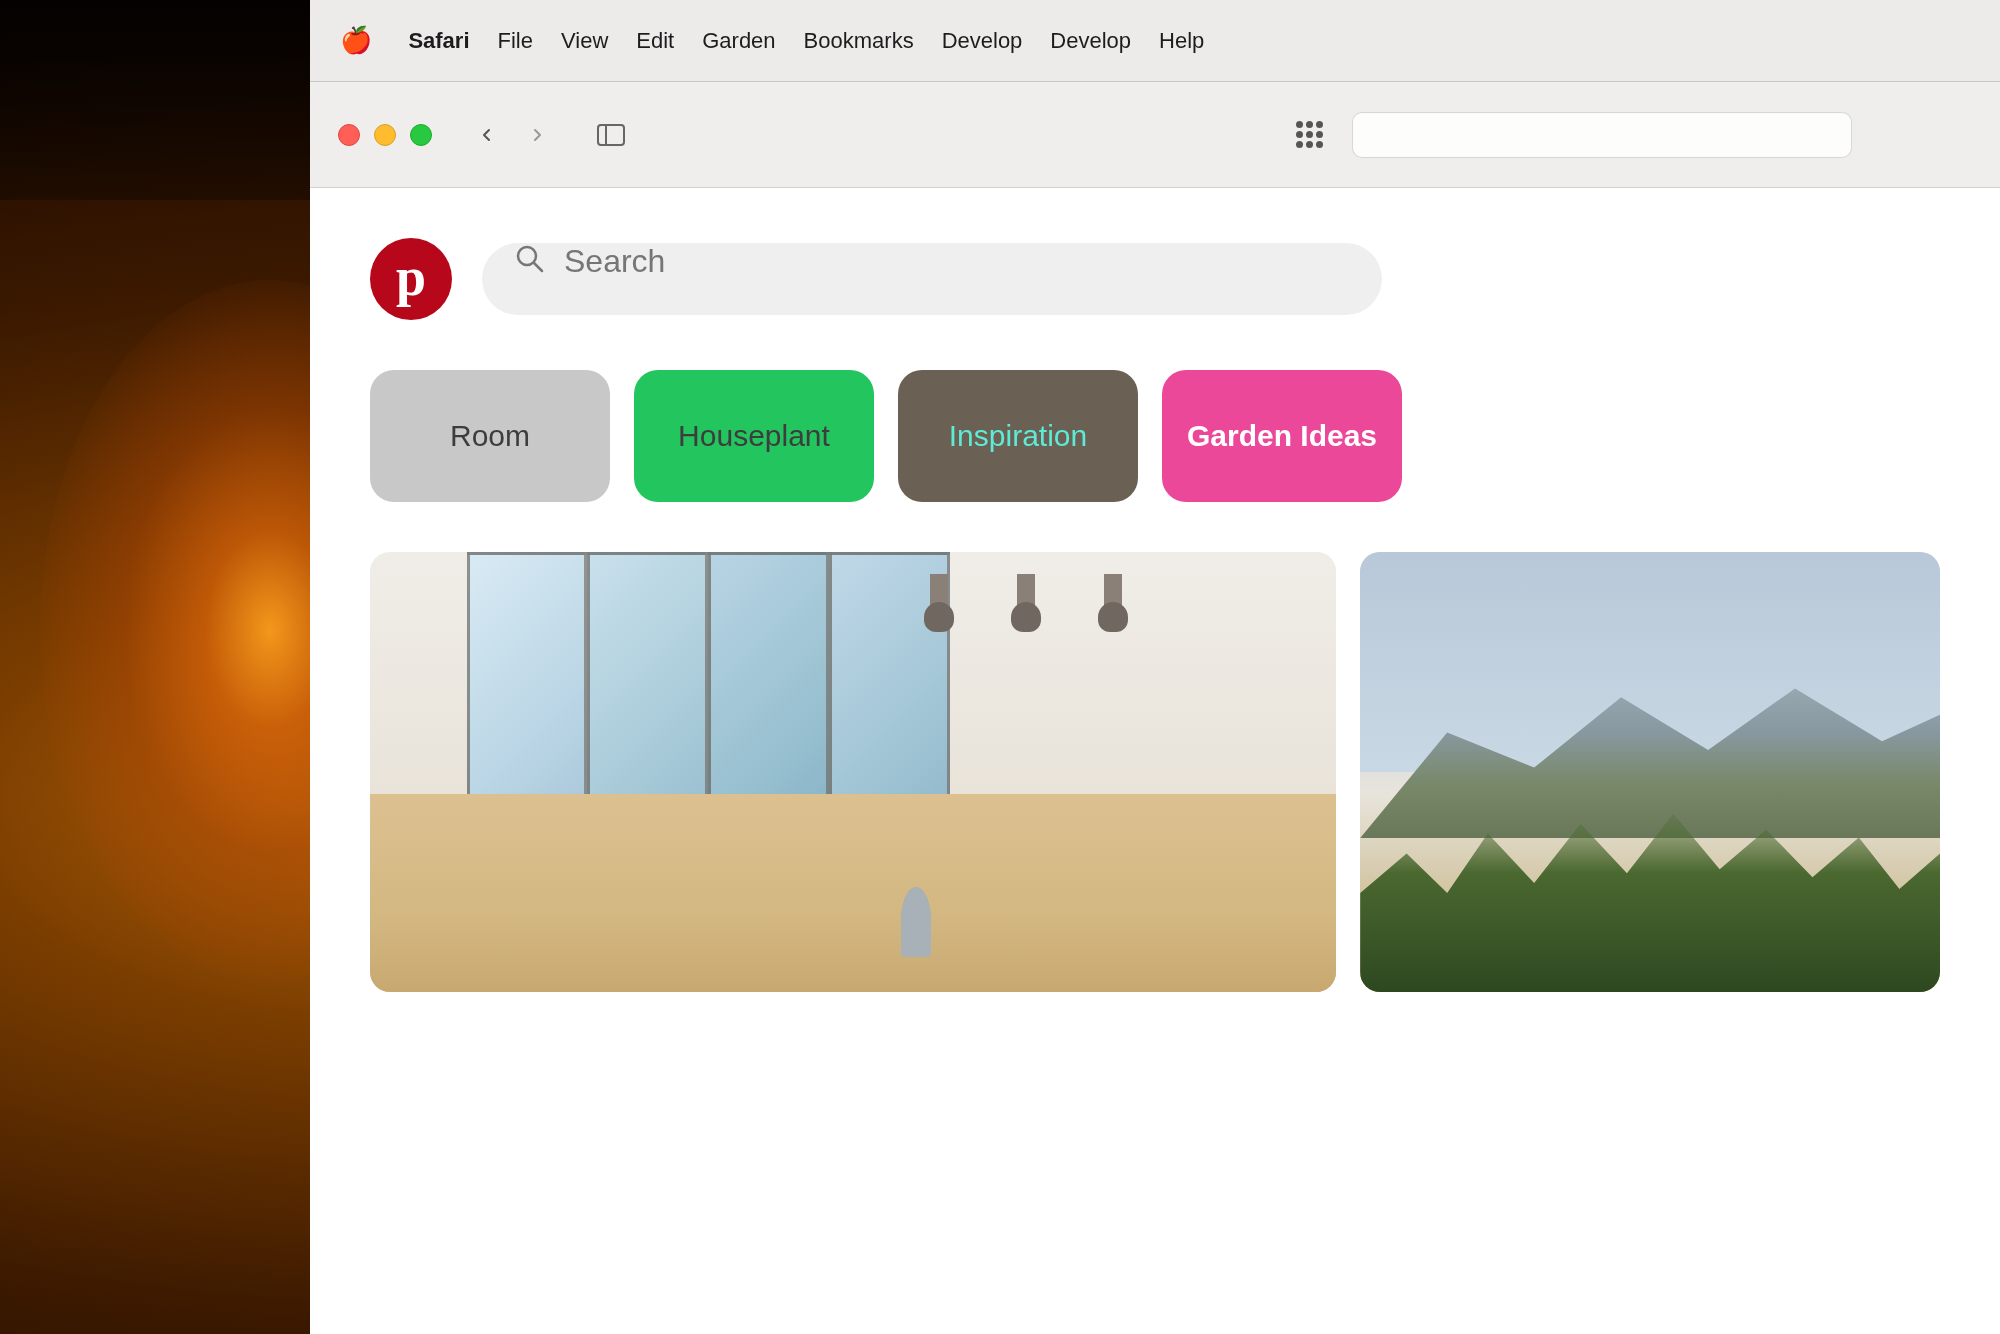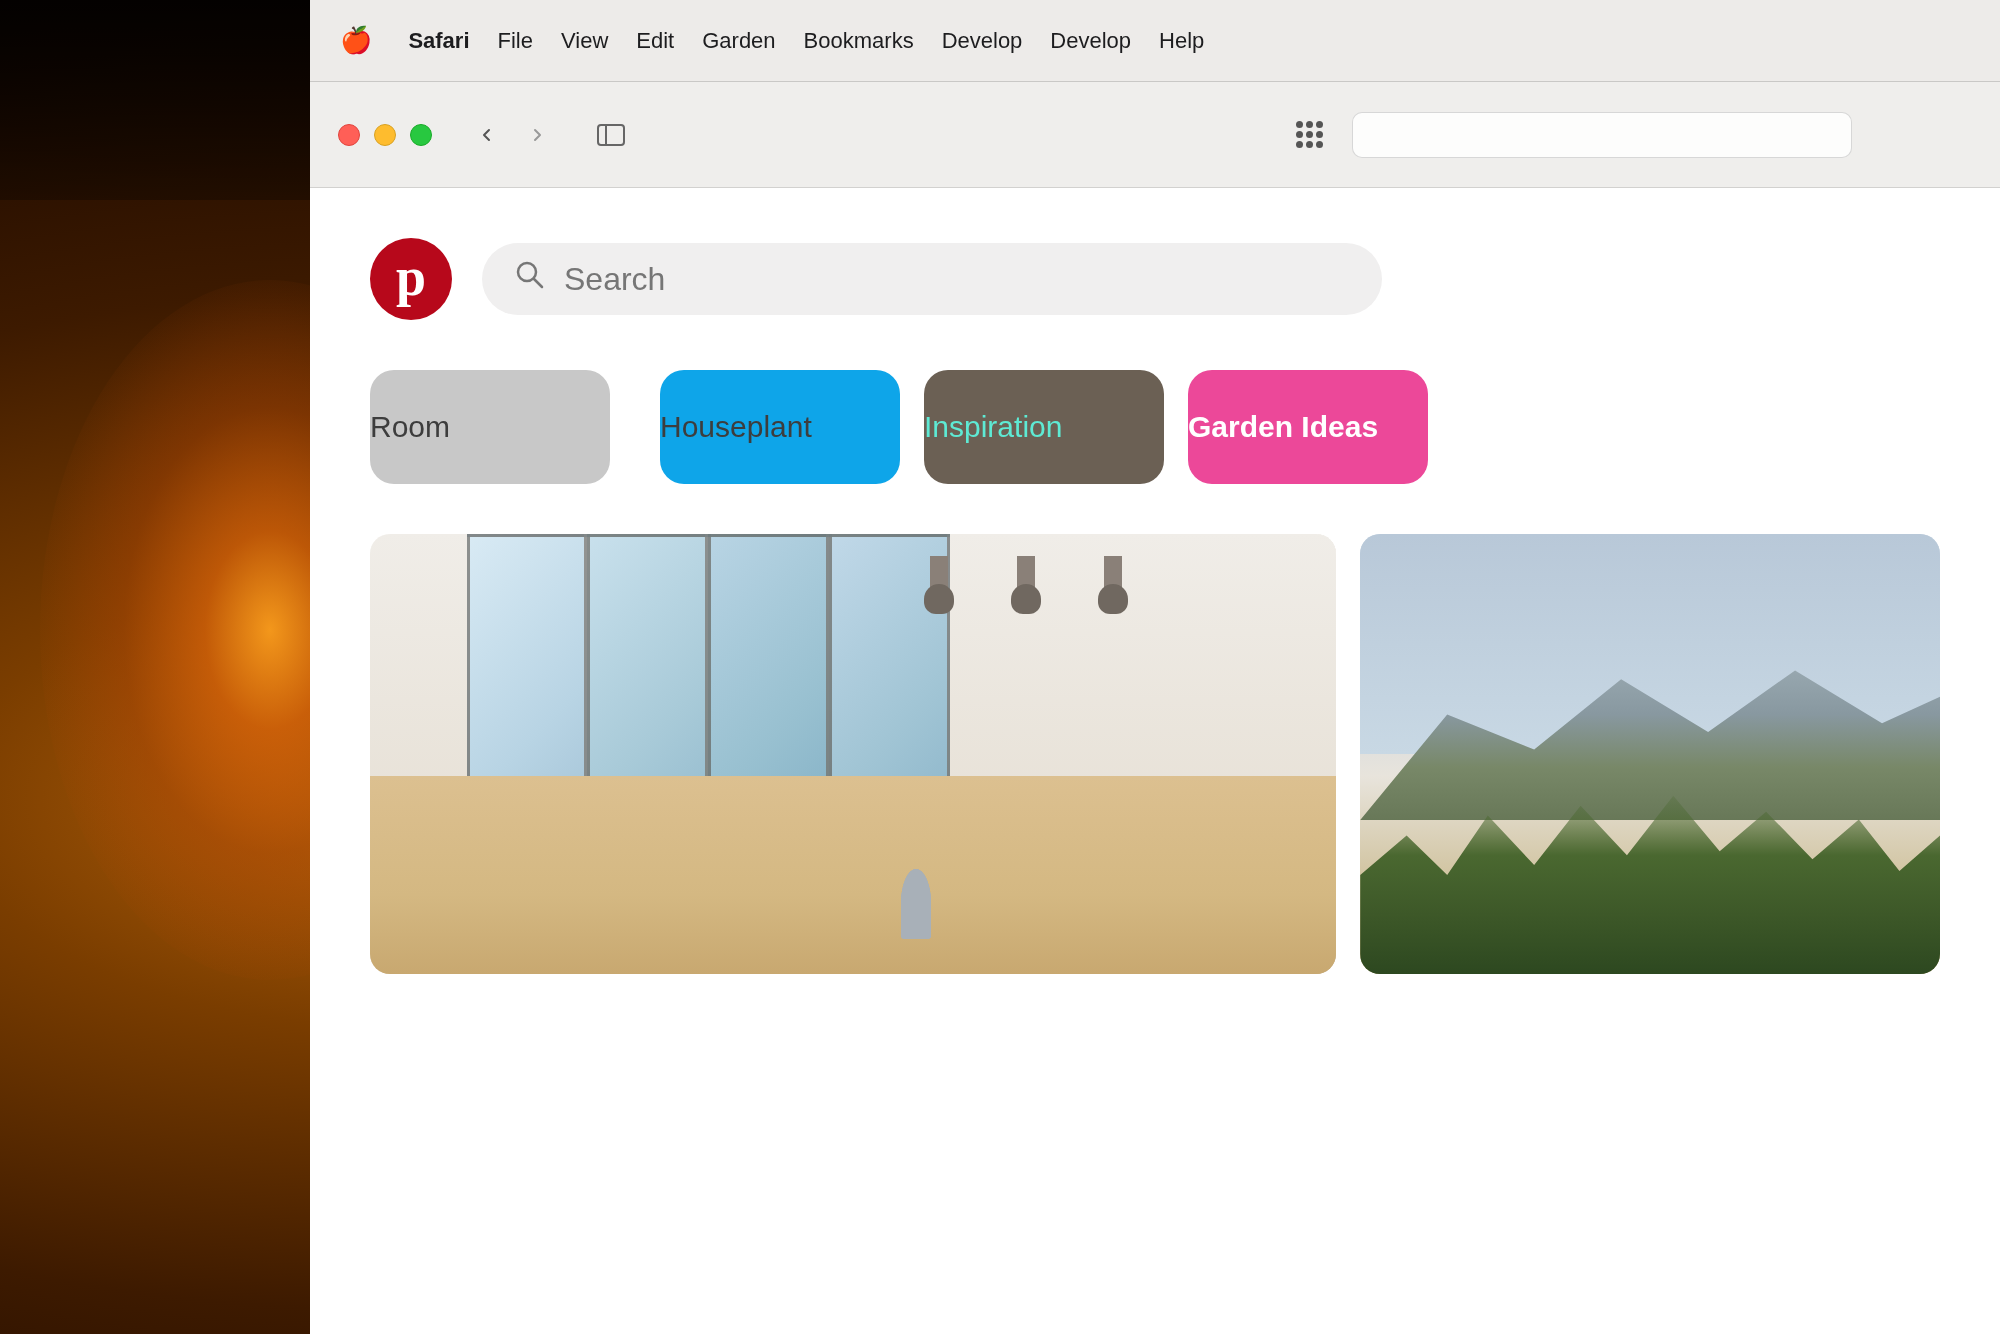--- a/index.html
+++ b/index.html
@@ -208,21 +208,20 @@
     }
 
     
     .search-bar {
       flex: 1;
       max-width: 900px;
       height: 72px;
       background: #f0efef;
       border-radius: 36px;
       display: flex;
-      align-items: center;
       padding: 0 32px;
       gap: 18px;
     }
 
     .search-icon-svg {
       color: #767676;
       font-size: 32px;
       flex-shrink: 0;
     }
 
@@ -234,34 +233,35 @@
 
     
     .categories {
       display: flex;
       gap: 24px;
       margin-bottom: 50px;
       overflow: hidden;
     }
 
     .category-pill {
-      height: 114px;
+      height: 132px;
       min-width: 180px;
       border-radius: 24px;
       display: flex;
       align-items: center;
+      justify-content: center;
       font-size: 30px;
       font-weight: 500;
       cursor: pointer;
       flex: 1;
       max-width: 240px;
     }
 
     .pill-room { background: #c8c8c8; color: #3d3d3d; }
-    .pill-houseplant { background: #0ea5e9; color: #3d3d3d; margin-left: 26px; }
+    .pill-houseplant { background: #22c55e; color: #3d3d3d; }
     .pill-inspiration { background: #6b6054; color: #5eead4; }
     .pill-garden { background: #ec4899; color: #ffffff; font-weight: 700; }
     .pill-more { background: #c0c0c0; min-width: 120px; max-width: 120px; }
 
     
     .image-grid {
       display: flex;
       gap: 24px;
     }
 

